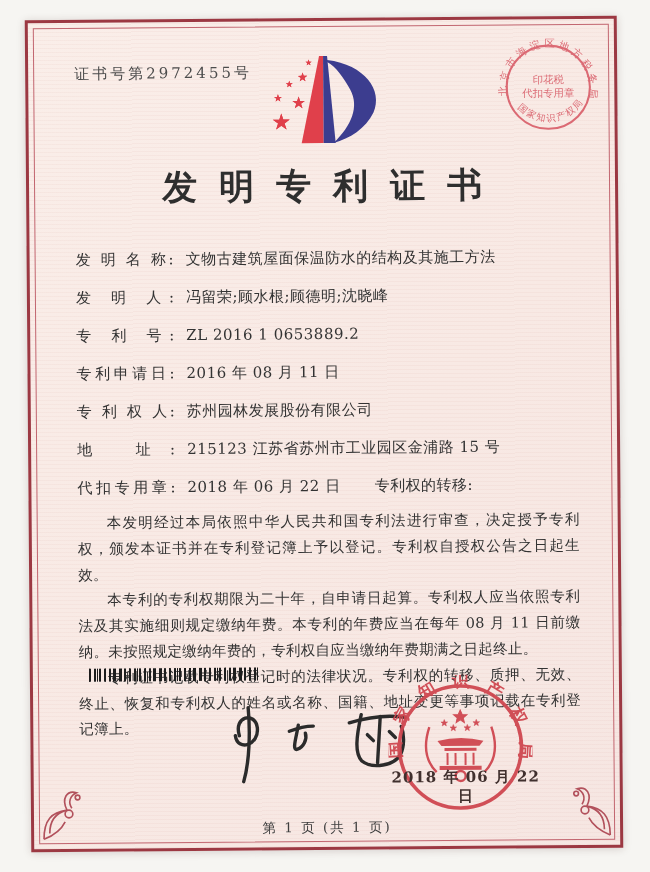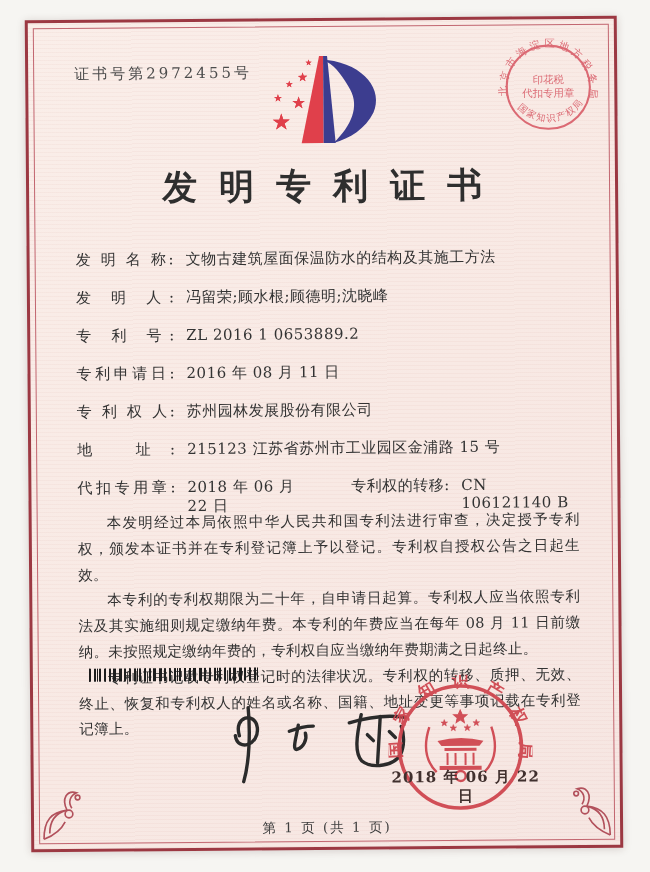--- a/index.html
+++ b/index.html
@@ -160,21 +160,20 @@
       <span class="lbl">地 址:</span>
       <span class="val">215123 江苏省苏州市工业园区金浦路 15 号</span>
     </div>
     <div class="row">
       <span class="pair">
         <span class="lbl">代扣专用章:</span>
         <span class="val">2018 年 06 月 22 日</span>
       </span>
       <span class="pair pair2">
         <span class="lbl">专利权的转移:</span>
-        <span class="val">CN 106121140 B</span>
       </span>
     </div>
   </div>
 
   <div class="abs body-text">
     <p>本发明经过本局依照中华人民共和国专利法进行审查，决定授予专利权，颁发本证书并在专利登记簿上予以登记。专利权自授权公告之日起生效。</p>
     <p>本专利的专利权期限为二十年，自申请日起算。专利权人应当依照专利法及其实施细则规定缴纳年费。本专利的年费应当在每年 08 月 11 日前缴纳。未按照规定缴纳年费的，专利权自应当缴纳年费期满之日起终止。</p>
     <p>专利证书记载专利权登记时的法律状况。专利权的转移、质押、无效、终止、恢复和专利权人的姓名或名称、国籍、地址变更等事项记载在专利登记簿上。</p>
   </div>
 

